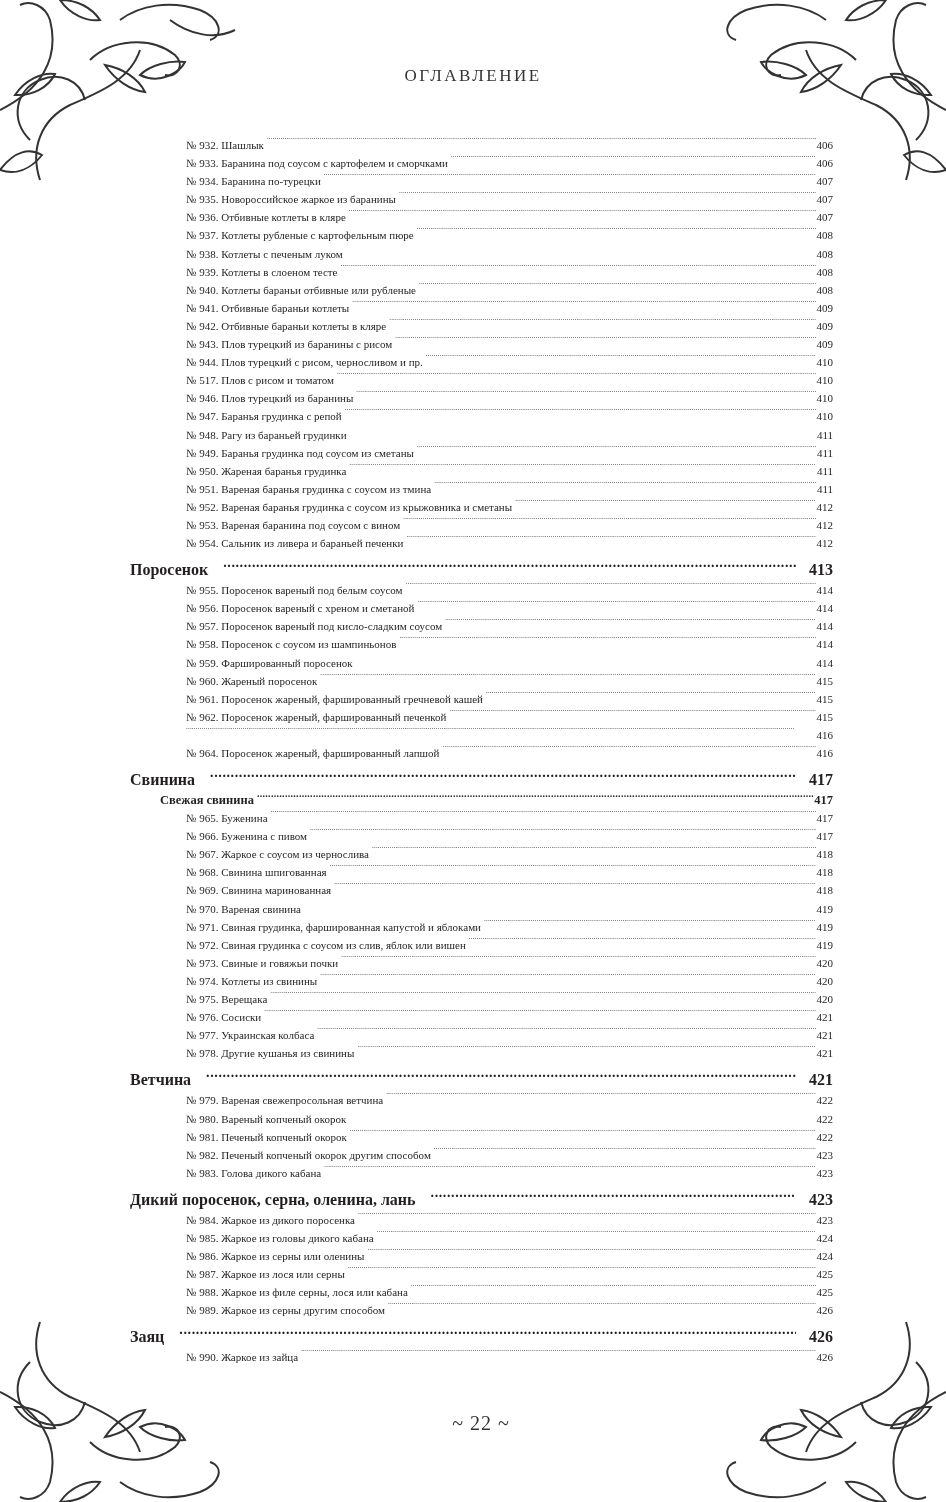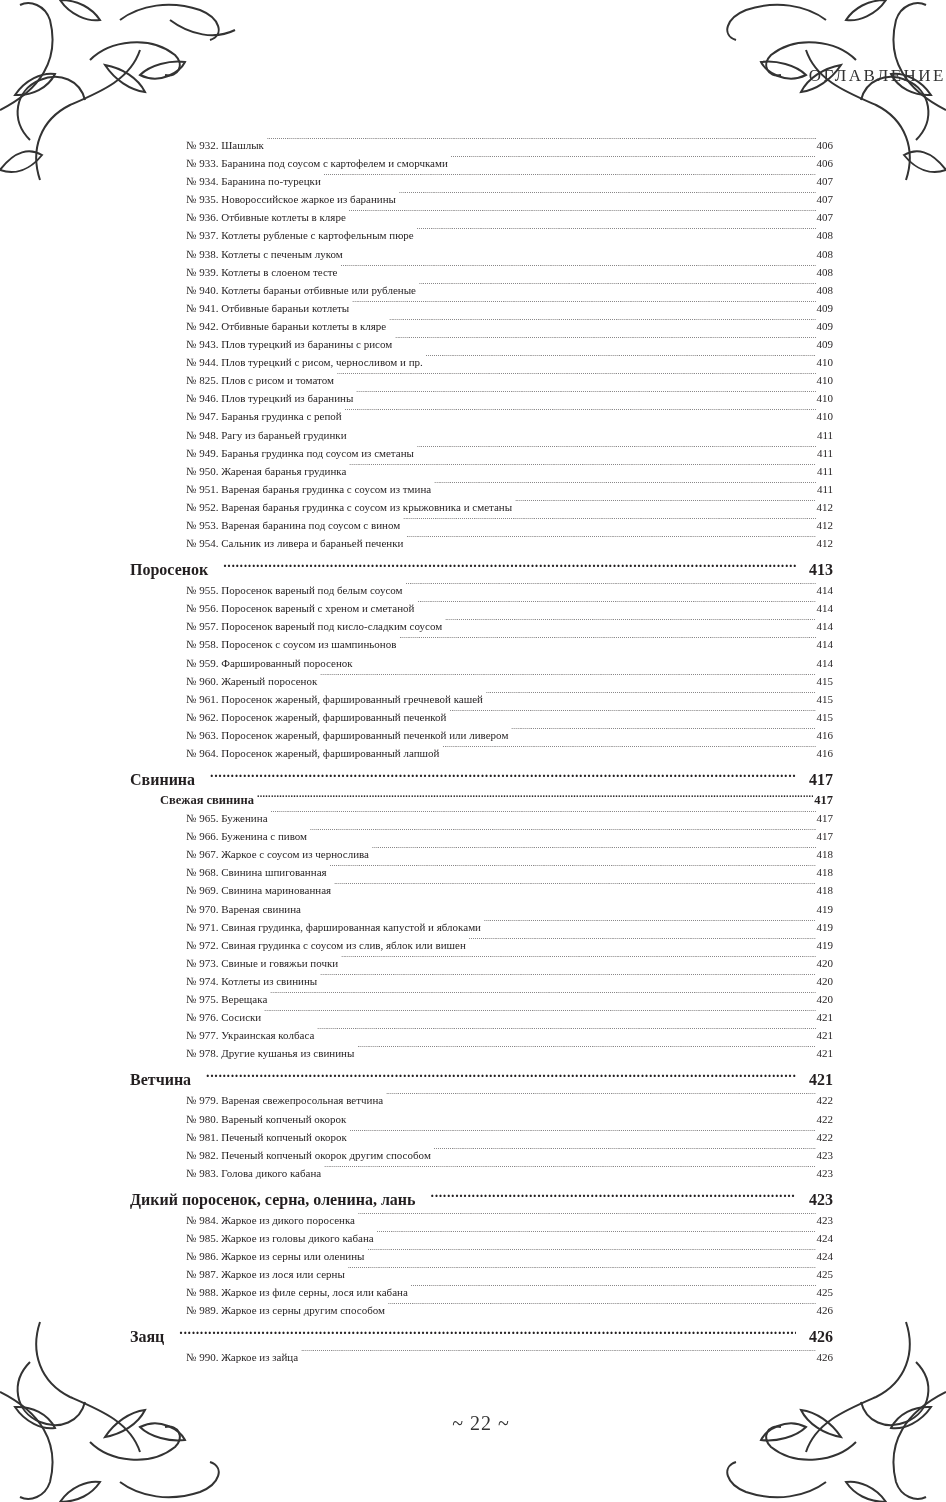--- a/index.html
+++ b/index.html
@@ -9,21 +9,21 @@
   }
   .ornament { position: absolute; width: 240px; height: 240px; }
   .ornament svg { width: 100%; height: 100%; }
   .ornament path { fill: none; stroke: #333; stroke-width: 2; }
   .orn-tl { left: 0; top: 0; }
   .orn-tr { right: 0; top: 0; transform: scaleX(-1); }
   .orn-bl { left: 0; bottom: 0; transform: scaleY(-1); }
   .orn-br { right: 0; bottom: 0; transform: scale(-1,-1); }
 
   .page-title {
-    position: absolute; top: 66px; left: 0; width: 946px; text-align: right;
+    position: absolute; top: 66px; left: 0; width: 946px; text-align: center;
     font-size: 17px; letter-spacing: 2.5px; color: #333;
   }
   .toc { position: absolute; top: 136px; left: 130px; width: 703px; }
   .row {
     display: flex; align-items: baseline; white-space: nowrap; overflow: hidden;
   }
   .row .label { flex: 0 0 auto; padding-right: 3px; }
   .row .leader {
     flex: 1 1 auto; overflow: hidden; height: 1em; position: relative;
   }
@@ -168,21 +168,21 @@
       <span class="label">№ 943. Плов турецкий из баранины с рисом</span>
       <span class="leader"></span>
       <span class="page">409</span>
     </div>
     <div class="row entry">
       <span class="label">№ 944. Плов турецкий с рисом, черносливом и пр.</span>
       <span class="leader"></span>
       <span class="page">410</span>
     </div>
     <div class="row entry">
-      <span class="label">№ 825. Плов с рисом и томатом</span>
+      <span class="label">№ 517. Плов с рисом и томатом</span>
       <span class="leader"></span>
       <span class="page">410</span>
     </div>
     <div class="row entry">
       <span class="label">№ 946. Плов турецкий из баранины</span>
       <span class="leader"></span>
       <span class="page">410</span>
     </div>
     <div class="row entry">
       <span class="label">№ 947. Баранья грудинка с репой</span>
@@ -263,21 +263,20 @@
       <span class="label">№ 961. Поросенок жареный, фаршированный гречневой кашей</span>
       <span class="leader"></span>
       <span class="page">415</span>
     </div>
     <div class="row entry">
       <span class="label">№ 962. Поросенок жареный, фаршированный печенкой</span>
       <span class="leader"></span>
       <span class="page">415</span>
     </div>
     <div class="row entry">
-      <span class="label">№ 963. Поросенок жареный, фаршированный печенкой или ливером</span>
       <span class="leader"></span>
       <span class="page">416</span>
     </div>
     <div class="row entry">
       <span class="label">№ 964. Поросенок жареный, фаршированный лапшой</span>
       <span class="leader"></span>
       <span class="page">416</span>
     </div>
     <div class="row section">
       <span class="label">Свинина</span>

